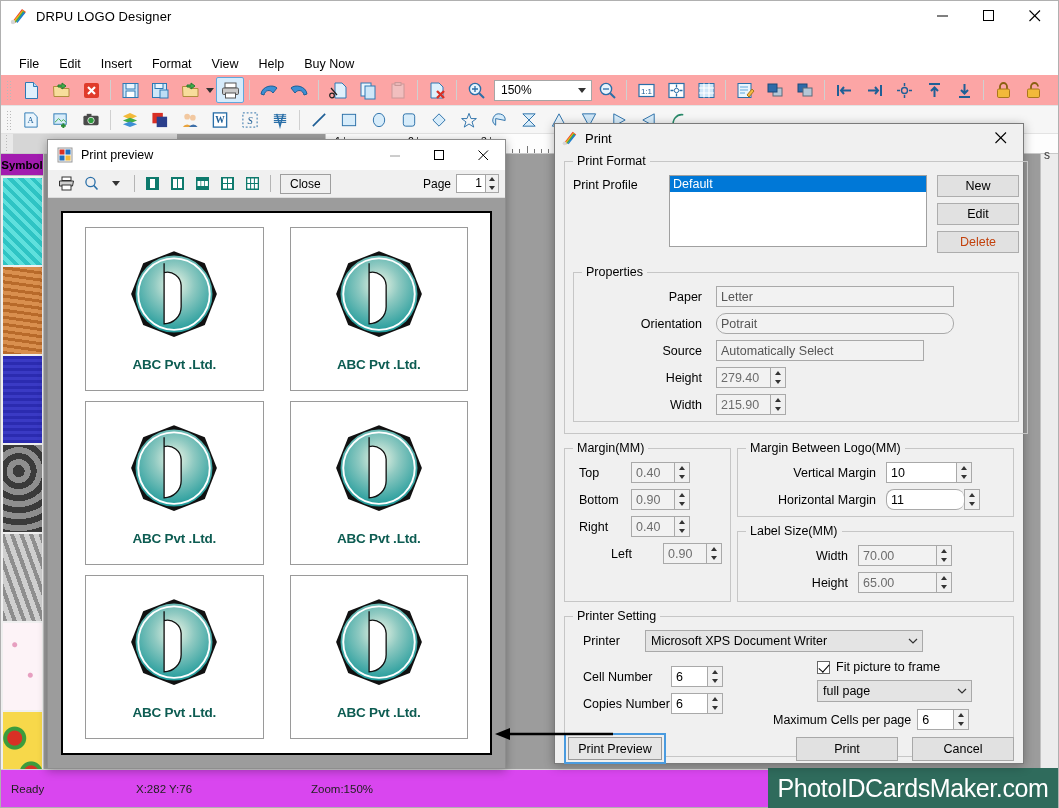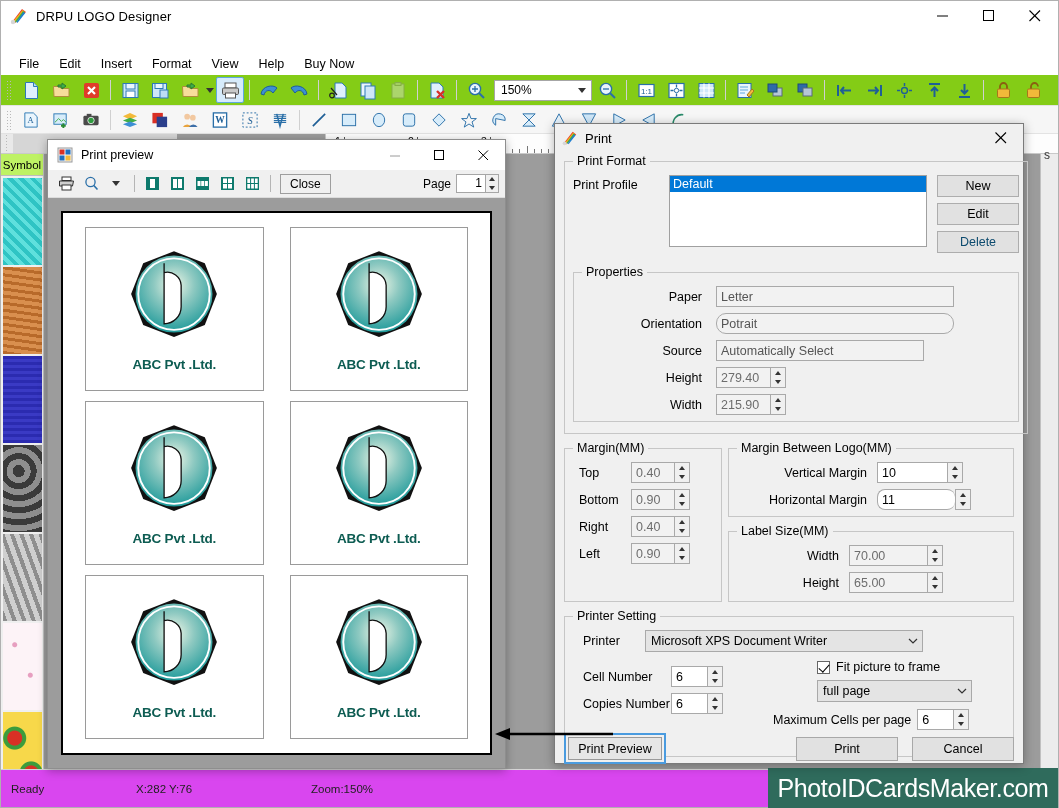--- a/index.html
+++ b/index.html
@@ -39,21 +39,21 @@
 
   
   .menubar {
     height:23px; background:#ffffff; display:flex; align-items:center;
     padding-left:8px; flex:0 0 23px; font-size:12.5px;margin-top:20px;
   }
   .menu-item { padding:3px 10px; color:#000; cursor:default; }
 
   
   .toolbar {
-    background:#84cc16; display:flex; align-items:center;
+    background:#fca5a5; display:flex; align-items:center;
     border-bottom:1px solid #e3e3e3;
     padding-left:2px;
   }
   .toolbar.row1 { height:31px; flex:0 0 31px; }
   .toolbar.row2 { height:28px; flex:0 0 28px; background:#f6f6f6; }
   .grip {
     width:7px; height:20px; margin:0 3px;
     background-image: radial-gradient(#b9b9b9 38%, transparent 40%);
     background-size:3px 3px;
   }
@@ -100,23 +100,23 @@
 
   
   .workarea { flex:1; display:flex; min-height:0; position:relative; }
 
   
   .leftrail {
     width:43px; background:#efefef; border-right:1px solid #c0c0c0;
     display:flex; flex-direction:column; position:relative;
   }
   .symbol-tab {
-    height:22px; background:#bef264; border-bottom:1px solid #bdbdbd;
+    height:22px; background:#a21caf; border-bottom:1px solid #bdbdbd;
     display:flex; align-items:center; justify-content:center;
-    font-size:11.5px; color:#000; flex:0 0 22px;
+    font-size:11.5px; color:#000; flex:0 0 22px;font-weight:bold;
   }
   .swatches { flex:1; display:flex; flex-direction:column; padding-top:2px; }
   .swatch { width:39px; height:87px; margin:0 2px 2px 2px; }
 
   
   .canvas-wrap { flex:1; background:#9c9c9c; position:relative; overflow:hidden; }
   .canvas-page {
     position:absolute; left:20px; top:0px; width:420px; height:640px;
     background:#ffffff;
   }
@@ -222,21 +222,21 @@
   }
   .listbox .sel {
     background:#0078d7; color:#fff; font-size:12.5px; padding:1px 3px;
   }
   .side-btns { display:flex; flex-direction:column; margin-left:10px; }
   .btn {
     border:1px solid #adadad; background:#e1e1e1; font-size:12.5px;
     height:22px; display:flex; align-items:center; justify-content:center;
     margin-bottom:6px; color:#000; width:82px;
   }
-  .btn.disabled { color:#0c4a6e; background:#e1e1e1; }
+  .btn.disabled { color:#c2410c; background:#e1e1e1; }
 
   .tfield {
     border:1px solid #a9a9a9; background:#f2f2f2; height:21px;
     font-size:12.5px; color:#000; padding:0 4px; display:flex; align-items:center;
   }
   .tfield.readonly { color:#555; }
   .numfield {
     display:flex; align-items:center;
   }
   .numfield .nbox {
@@ -1130,21 +1130,21 @@
               <div>
                   <span class="ar2 up2"></span>
                 </div>
               <div>
                   <span class="ar2 dn2"></span>
                 </div>
             </div>
           </div>
         </div>
         <div class="row" style="margin-bottom:0;">
-          <div class="lab" style="width:58px;padding-left:6px;">Left</div>
+          <div class="lab" style="width:58px;padding-left:6px;margin-left:32px;">Left</div>
           <div class="numfield">
             <div class="nbox" style="width:43px;">0.90</div>
             <div class="nspin">
               <div>
                   <span class="ar2 up2"></span>
                 </div>
               <div>
                   <span class="ar2 dn2"></span>
                 </div>
             </div>

